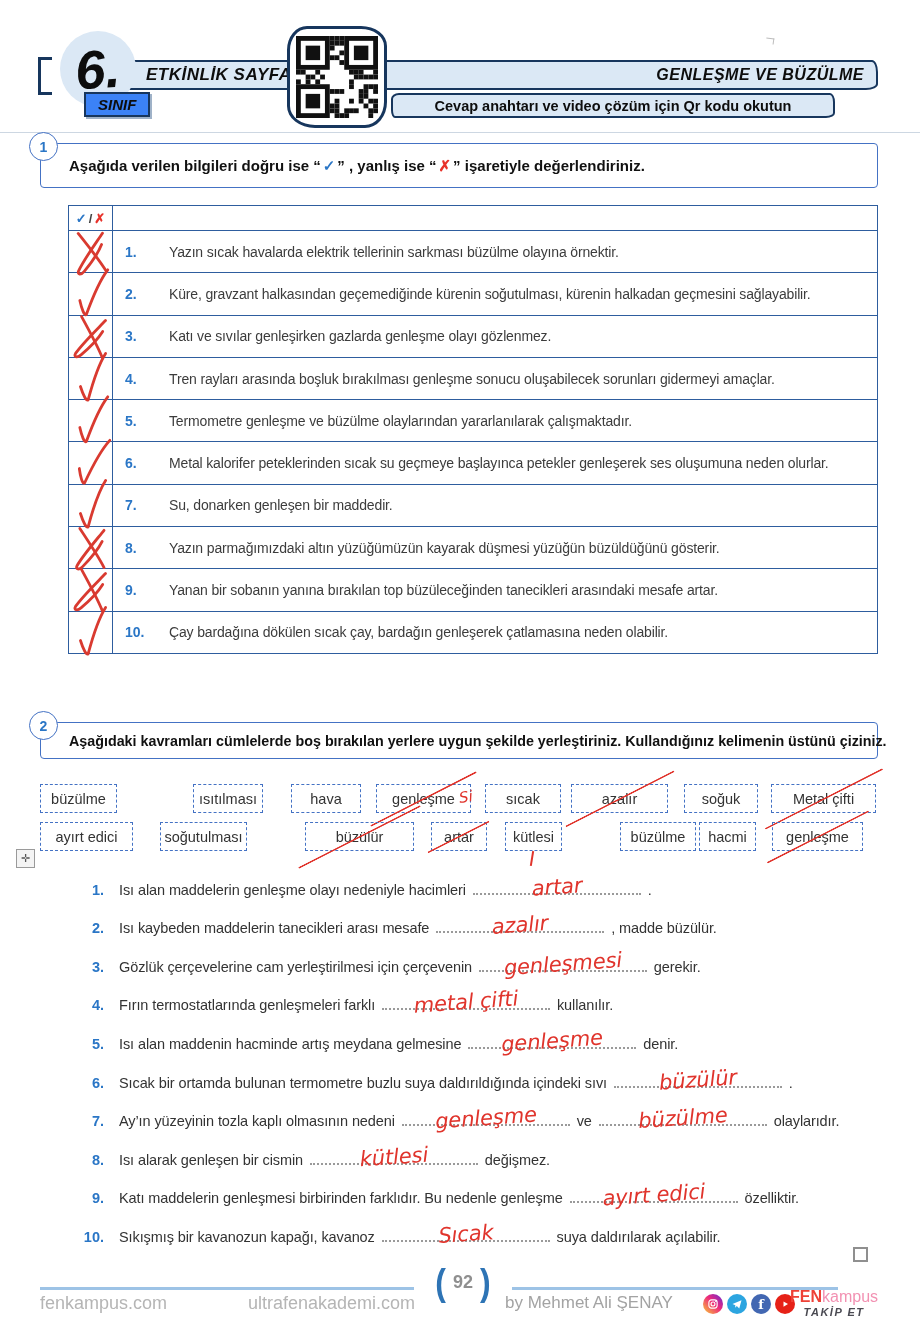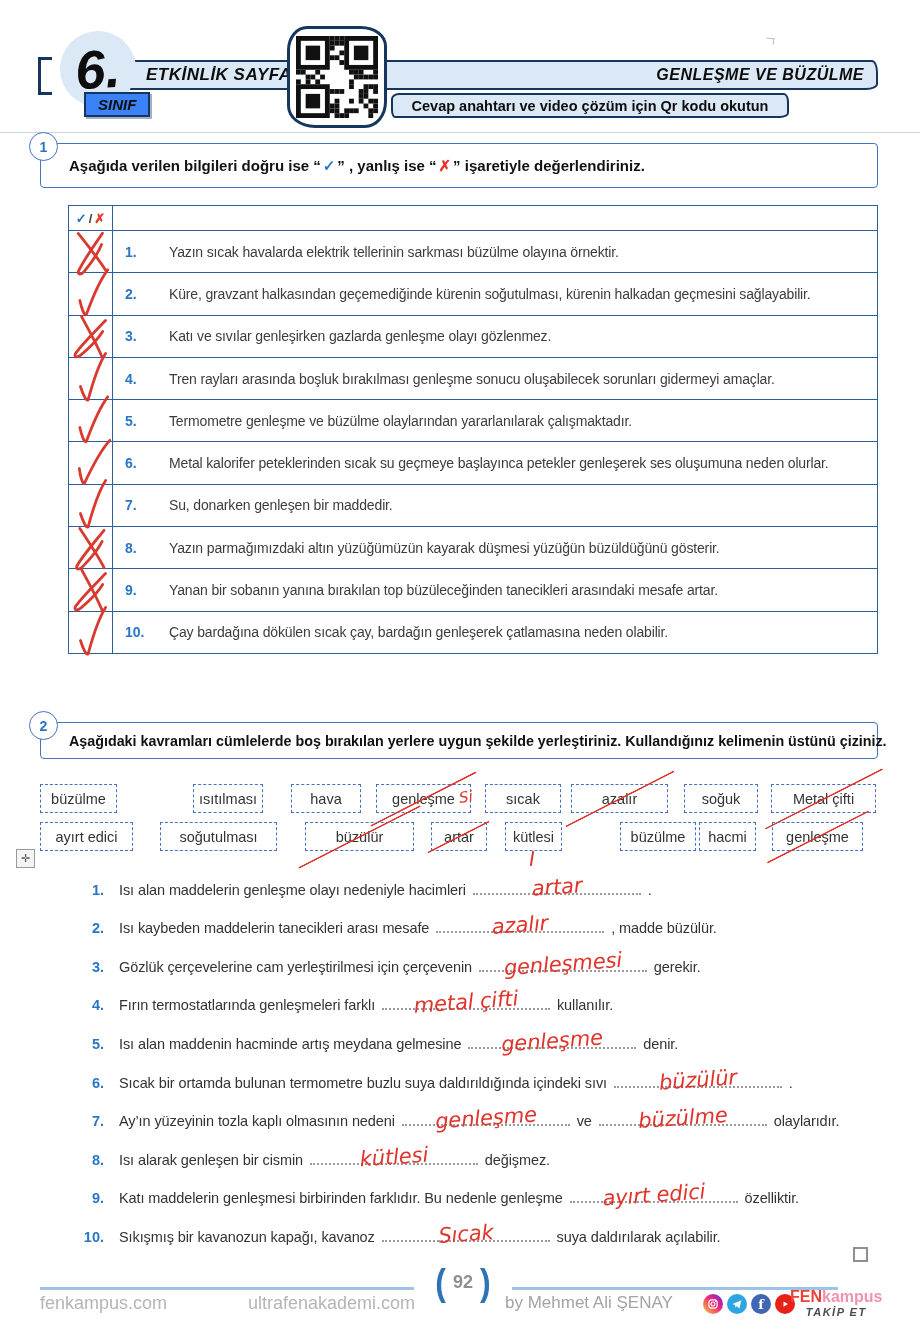--- a/index.html
+++ b/index.html
@@ -12,21 +12,21 @@
   .grade-circle{position:absolute;left:60px;top:31px;width:76px;height:76px;border-radius:50%;
     background:#dbe8f5;display:flex;align-items:center;justify-content:center;z-index:3;}
   .grade-circle span{font-size:54px;font-weight:800;font-style:italic;color:#0d0d0d;transform:rotate(-4deg);}
   .strip{position:absolute;background:#dbe8f5;border:2px solid #17365d;box-sizing:border-box;}
   .stripA{left:112px;top:60px;width:766px;height:30px;border-radius:10px 6px 12px 5px/7px 12px 6px 10px;
     display:flex;align-items:center;justify-content:space-between;padding:0 12px 0 32px;z-index:1;}
   .stripA .t1{font-size:17px;font-weight:800;font-style:italic;color:#0d0d0d;letter-spacing:.5px;}
   .stripA .t2{font-size:16px;font-weight:800;font-style:italic;color:#0d0d0d;letter-spacing:.5px;}
   .sinif-box{position:absolute;left:84px;top:92px;padding:2px 12px;background:#3b82f6;border:2.5px solid #17365d;
     font-size:15px;font-weight:800;font-style:italic;color:#0d0d0d;z-index:3;box-shadow:2px 2px 0 #9fb2c8;}
-  .stripB{left:391px;top:93px;width:398px;height:25px;border-radius:8px 5px 9px 4px/6px 9px 5px 8px;
+  .stripB{left:391px;top:93px;width:444px;height:25px;border-radius:8px 5px 9px 4px/6px 9px 5px 8px;
     display:flex;align-items:center;justify-content:center;z-index:2;}
   .stripB span{font-size:14.5px;font-weight:700;color:#0d0d0d;}
   .qr-wrap{position:absolute;left:287px;top:26px;width:100px;height:102px;background:#fff;
     border:3px solid #17365d;border-radius:20px 26px 22px 28px/24px 20px 26px 22px;z-index:4;
     display:flex;align-items:center;justify-content:center;box-sizing:border-box;}
   .qr-wrap svg{width:82px;height:82px;}
   .resize-anchor{position:absolute;left:766px;top:38px;width:7px;height:5px;
     border-top:1.5px solid #bcbcbc;border-right:1.5px solid #bcbcbc;transform:rotate(8deg);}
   .hdr-divider{position:absolute;left:0;top:132px;width:920px;height:1px;background:#cdd7e2;}
 
@@ -65,21 +65,21 @@
     display:flex;align-items:center;justify-content:center;font-size:14.5px;color:#333;background:#fff0;}
   #wb-row1 .wb-item:nth-child(1){left:0;width:77px;}
   #wb-row1 .wb-item:nth-child(2){left:153px;width:70px;}
   #wb-row1 .wb-item:nth-child(3){left:251px;width:70px;}
   #wb-row1 .wb-item:nth-child(4){left:336px;width:95px;}
   #wb-row1 .wb-item:nth-child(5){left:445px;width:76px;}
   #wb-row1 .wb-item:nth-child(6){left:531px;width:97px;}
   #wb-row1 .wb-item:nth-child(7){left:644px;width:74px;}
   #wb-row1 .wb-item:nth-child(8){left:731px;width:105px;}
   #wb-row2 .wb-item:nth-child(1){left:0;width:93px;}
-  #wb-row2 .wb-item:nth-child(2){left:120px;width:117px;}
+  #wb-row2 .wb-item:nth-child(2){left:120px;width:87px;}
   #wb-row2 .wb-item:nth-child(3){left:265px;width:109px;}
   #wb-row2 .wb-item:nth-child(4){left:391px;width:56px;}
   #wb-row2 .wb-item:nth-child(5){left:465px;width:57px;}
   #wb-row2 .wb-item:nth-child(6){left:580;width:76px;left:580px;}
   #wb-row2 .wb-item:nth-child(7){left:659px;width:57px;}
   #wb-row2 .wb-item:nth-child(8){left:732px;width:91px;}
   .wb-item.crossed::after{content:"";position:absolute;left:-14%;width:128%;top:48%;
     border-top:2.6px solid #e0342c;transform:rotate(-27deg);border-radius:2px;}
   .wb-item.tick::before{content:"";position:absolute;left:46%;bottom:-16px;height:15px;
     border-left:2.5px solid #e0342c;transform:rotate(9deg);}
@@ -113,21 +113,21 @@
   .f-credit{position:absolute;left:505px;top:1293px;font-size:17px;color:#a3a3a3;}
   .f-socials{position:absolute;left:703px;top:1294px;display:flex;gap:4px;}
   .soc{width:20px;height:20px;border-radius:50%;display:flex;align-items:center;justify-content:center;}
   .soc svg{width:12px;height:12px;}
   .soc-instagram{background:linear-gradient(45deg,#f9ce34,#ee2a7b 55%,#6228d7);}
   .soc-telegram{background:#2ca5e0;}
   .soc-facebook{background:#4267b2;color:#fff;font-weight:700;font-size:13px;font-family:"DejaVu Serif",serif;}
   .soc-youtube{background:#e62117;}
   .f-brand{position:absolute;left:790px;top:1289px;text-align:left;line-height:1;}
   .f-brand .b1{color:#ee4136;font-weight:800;font-size:16px;}
-  .f-brand .b2{color:#f291b2;font-weight:700;font-size:16px;}
+  .f-brand .b2{color:#f291b2;font-weight:400;font-size:16px;}
   .f-brand .tag{display:block;margin-top:2px;color:#4a4a52;font-weight:700;font-style:italic;
     font-size:11px;letter-spacing:1.5px;text-align:center;}
 </style>
 </head>
 <body>
 
 <div class="page">
 
   <div class="hdr-bracket"></div>
   <div class="grade-circle">

